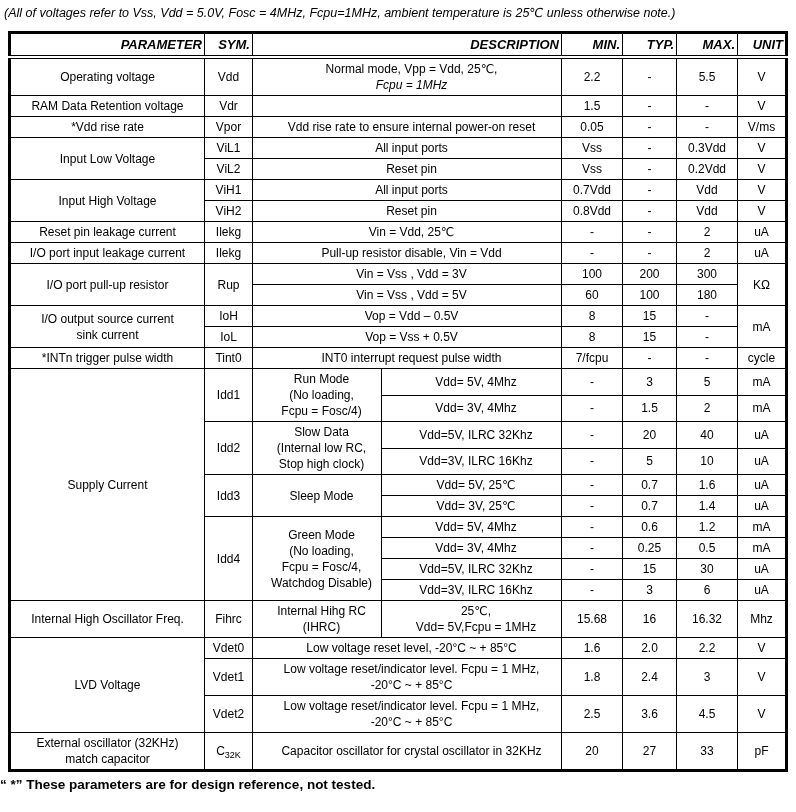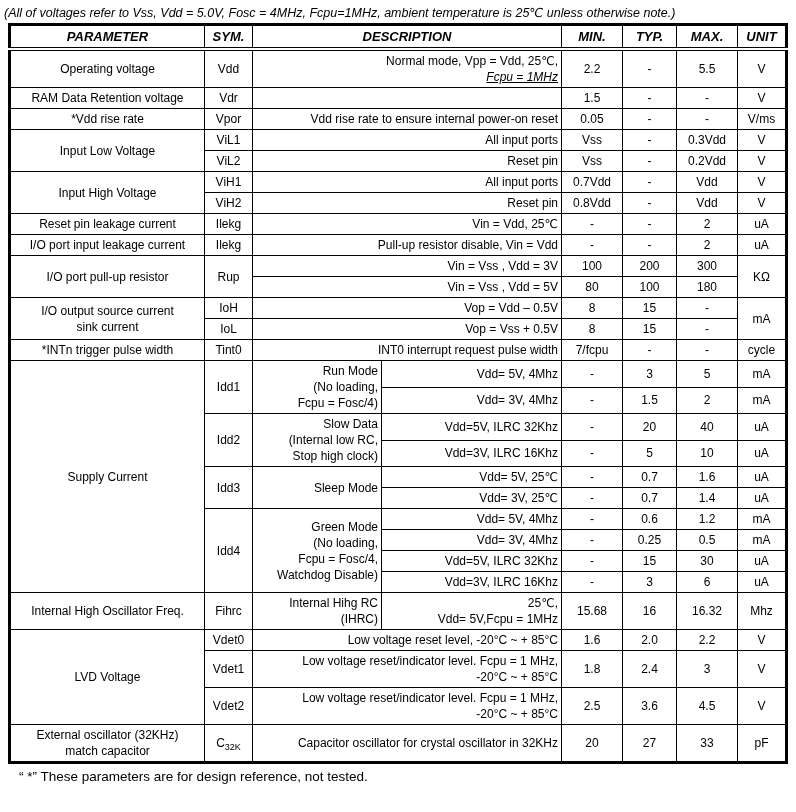--- a/index.html
+++ b/index.html
@@ -3,40 +3,40 @@
 <meta charset="utf-8">
 <style>
   html,body{margin:0;padding:0;}
   body{
     width:796px;height:812px;background:#fff;color:#000;
     font-family:"Liberation Sans","DejaVu Sans",sans-serif;
     overflow:hidden;
   }
   .note{
     font-style:italic;font-size:12.5px;
-    padding:5px 2px 3px 4px;white-space:nowrap;
+    padding:5px 2px 11px 4px;white-space:nowrap;
   }
   table{
     border-collapse:collapse;table-layout:fixed;
     margin-left:8px;border:3px solid #000;background:#fff;
   }
   th{
     font-style:italic;font-weight:bold;font-size:13px;
     border:1px solid #000;border-bottom:4px double #000;
-    padding:3px 2px;text-align:center;
+    padding:3px 2px;text-align:right;
   }
   td{
     border:1px solid #000;font-size:12px;line-height:16px;
     padding:2px 3px;text-align:center;vertical-align:middle;
     overflow:hidden;
   }
-  td.desc{text-align:right;padding-left:12px;}
-  .it{font-style:italic;text-decoration:underline;}
+  td.desc{text-align:center;padding-left:12px;}
+  .it{font-style:italic;}
   sub{font-size:9px;line-height:0;}
-  .footnote{font-weight:normal;font-size:13.5px;padding:5px 0 0 19px;}
+  .footnote{font-weight:bold;font-size:13.5px;padding:5px 0 0 0;}
 </style>
 </head>
 <body>
 
 <div class="note">(All of voltages refer to Vss, Vdd = 5.0V, Fosc = 4MHz, Fcpu=1MHz, ambient temperature is 25℃ unless otherwise note.)</div>
 
 <table>
   <colgroup>
     <col style="width:195px">
       <col style="width:48px">
@@ -145,21 +145,21 @@
         <td rowspan="2">I/O port pull-up resistor</td>
         <td rowspan="2">Rup</td>
         <td colspan="2" class="desc">Vin = Vss , Vdd = 3V</td>
         <td>100</td>
         <td>200</td>
         <td>300</td>
         <td rowspan="2">KΩ</td>
       </tr>
       <tr>
         <td colspan="2" class="desc">Vin = Vss , Vdd = 5V</td>
-        <td>80</td>
+        <td>60</td>
         <td>100</td>
         <td>180</td>
       </tr>
       <tr>
         <td rowspan="2">
           <div>I/O output source current</div>
           <div>sink current</div>
         </td>
         <td>IoH</td>
         <td colspan="2" class="desc">Vop = Vdd – 0.5V</td>

